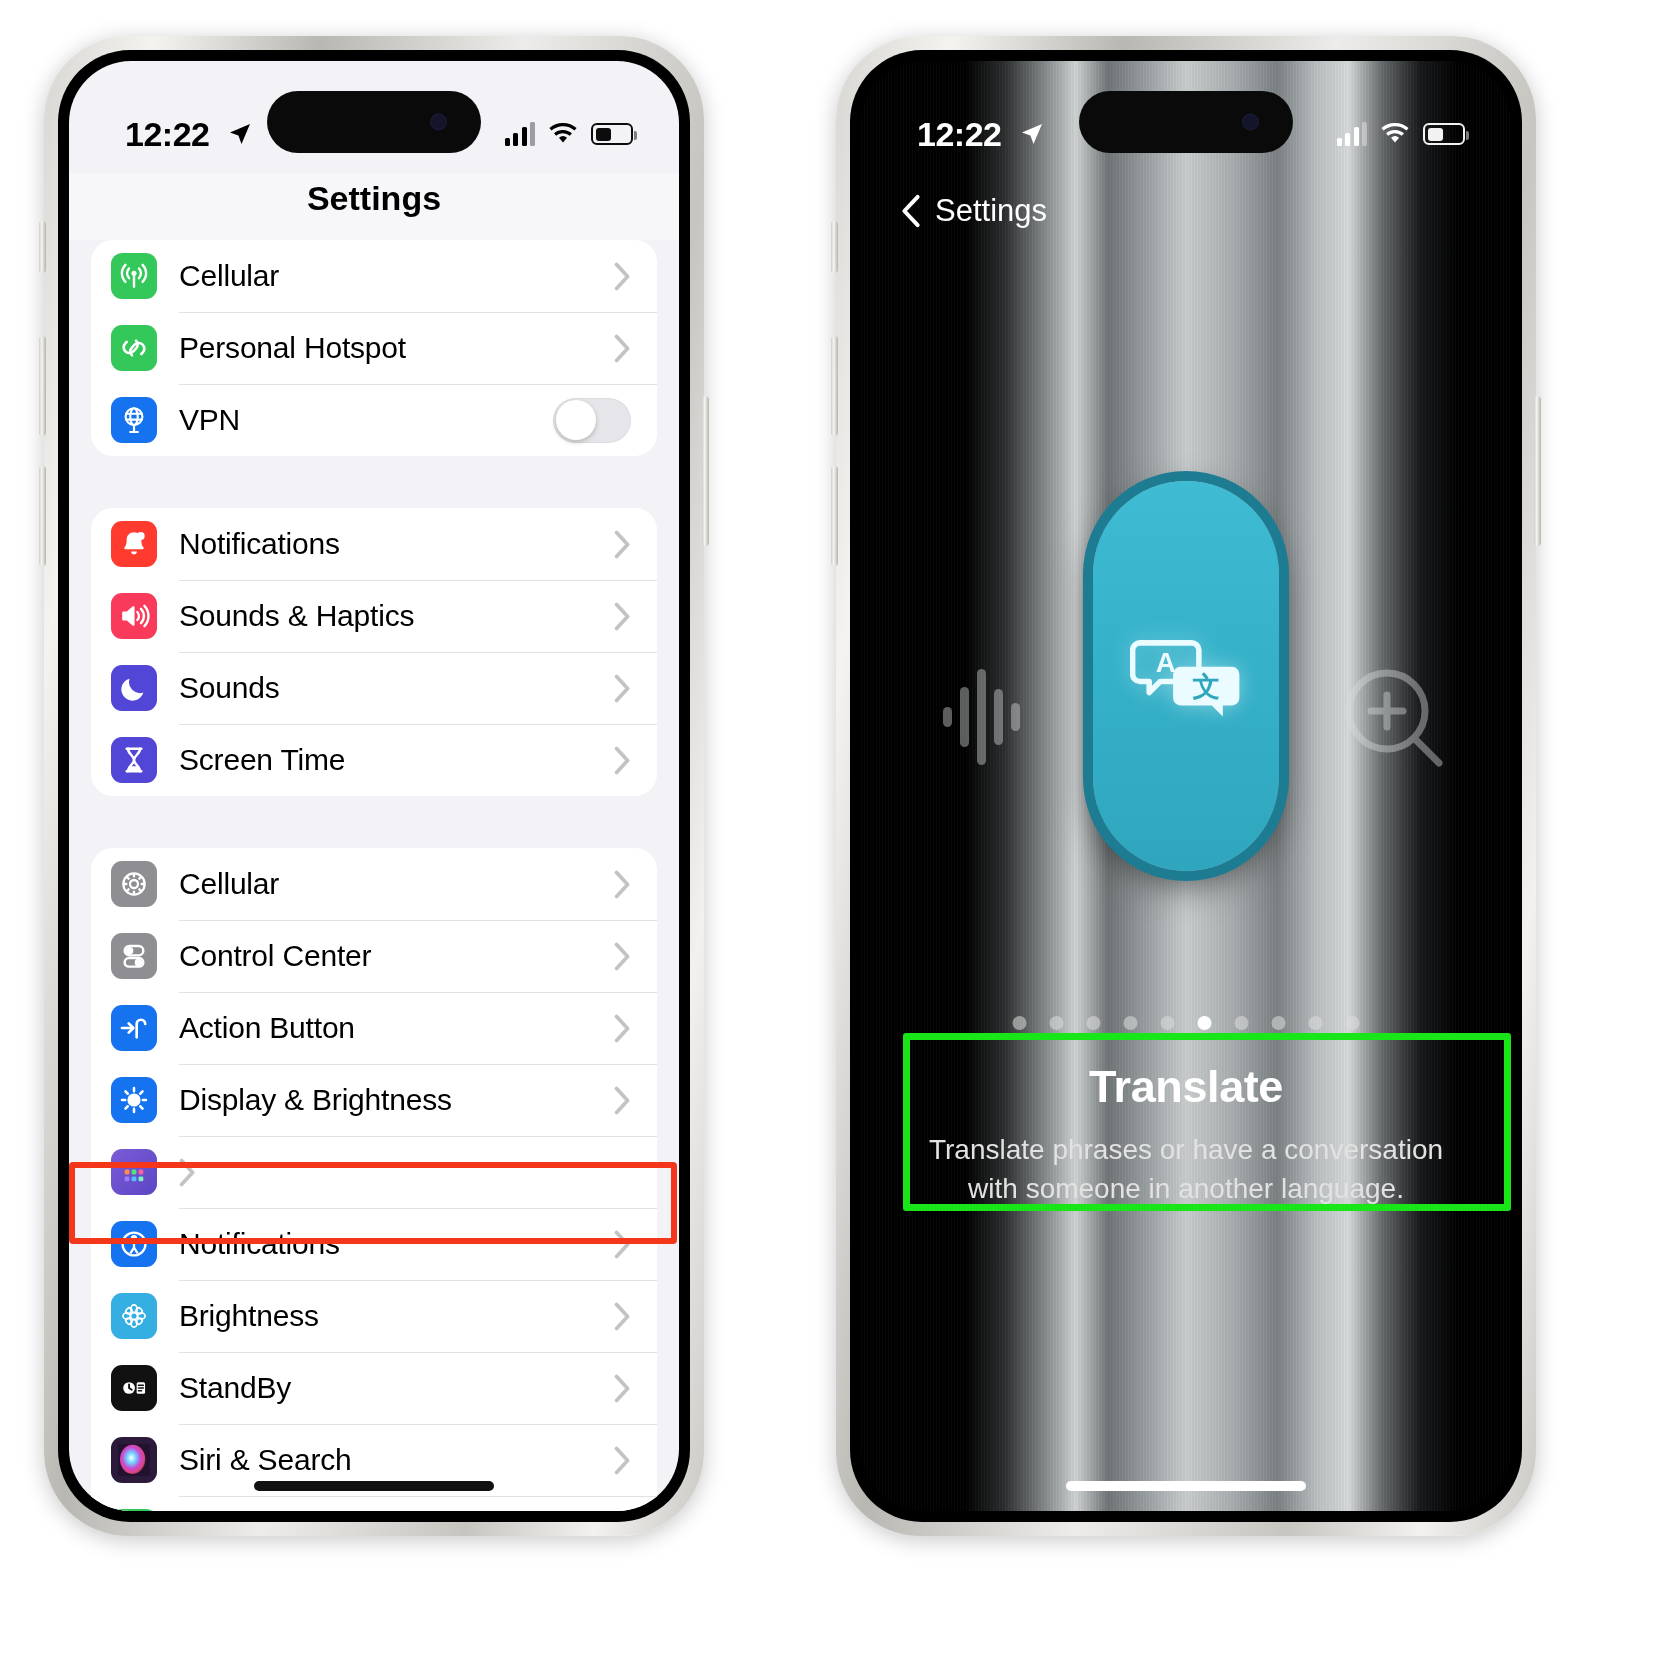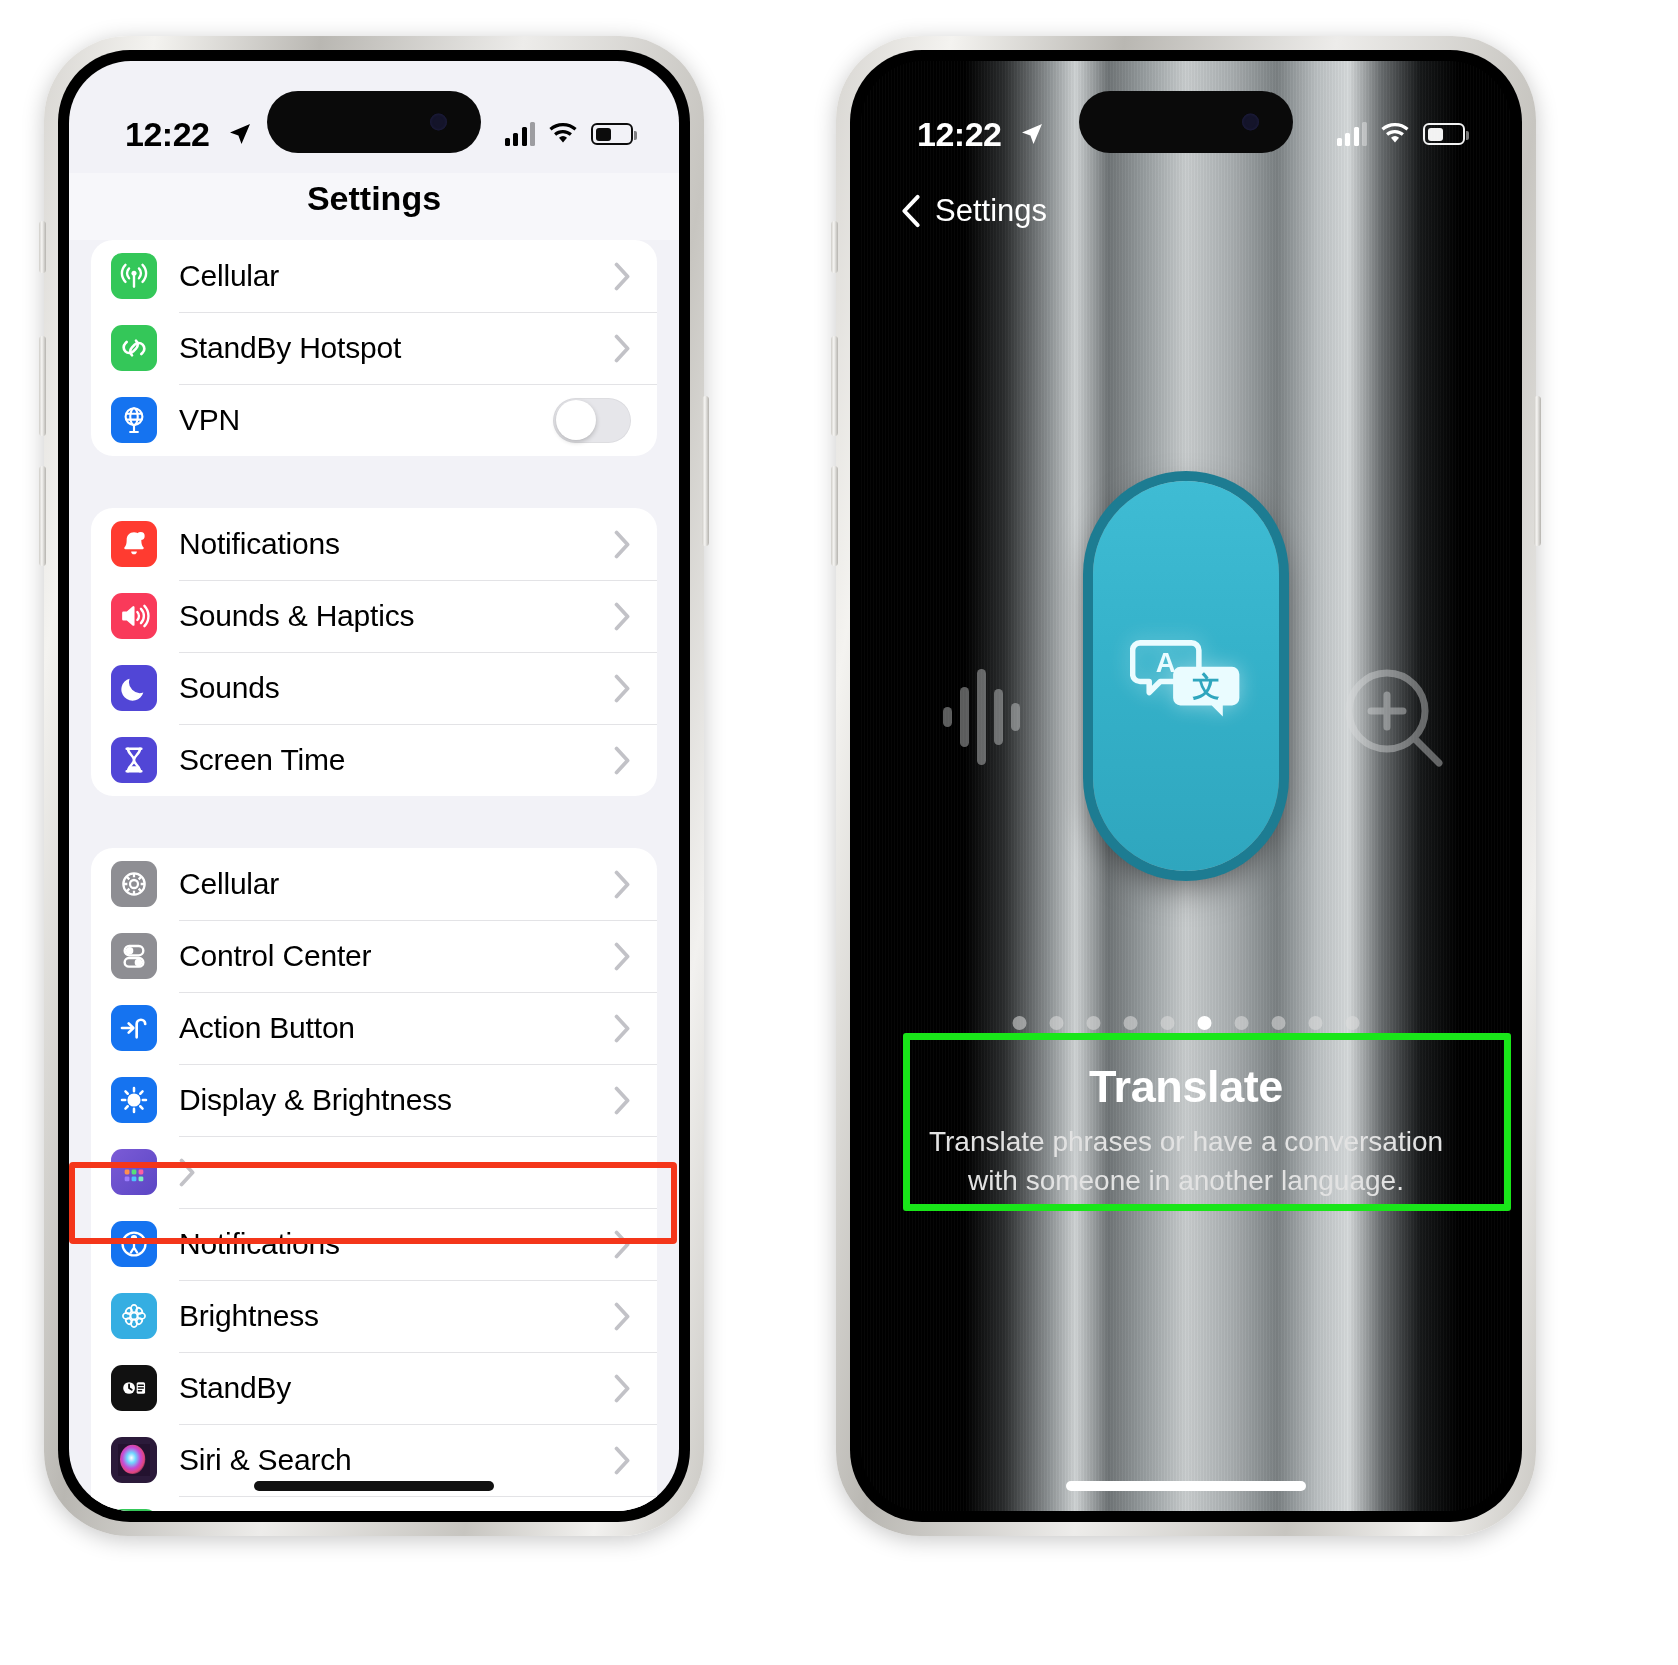--- a/index.html
+++ b/index.html
@@ -179,21 +179,21 @@
     position:absolute; left:50%; transform:translateX(-50%);
     top:955px; display:flex; gap:23px; z-index:8;
   }
   .ab-dots span{ width:14px; height:14px; border-radius:50%; background:rgba(220,220,220,.55); display:block; }
   .ab-dots span.on{ background:#fff; }
 
   .ab-text{
     position:absolute; left:0; right:0; top:1000px; text-align:center; z-index:8; padding:0 60px;
   }
   .ab-title{ font-size:45px; font-weight:700; color:#fff; letter-spacing:-.4px; }
-  .ab-sub{ margin-top:10px; font-size:28px; line-height:1.38; color:#e2e2e2; }
+  .ab-sub{ margin-top:18px; font-size:28px; line-height:1.38; color:#e2e2e2; }
 
   .hl-green{
     position:absolute; border:7px solid #19e619; border-radius:3px;
     left:42px; top:972px; width:608px; height:178px; pointer-events:none; z-index:9;
   }
 </style>
 </head>
 <body>
 
 <div class="stage">
@@ -261,21 +261,21 @@
                 </span>
               </div>
 
               <div class="row">
                 <span class="icon-badge" style="background:#34c759">
                   <svg viewBox="0 0 24 24" fill="none" stroke="#fff" stroke-width="2" stroke-linecap="round">
                     <path d="M13.5 6.5a4.2 4.2 0 010 6l-2 2a4.2 4.2 0 01-6-6l1-1"></path>
                     <path d="M10.5 17.5a4.2 4.2 0 010-6l2-2a4.2 4.2 0 016 6l-1 1"></path>
                   </svg>
                 </span>
-                <span class="row-label">StandBy Hotspot</span>
+                <span class="row-label">Personal Hotspot</span>
                 <span class="chev">
                   <svg viewBox="0 0 10 17" fill="none" stroke="currentColor" stroke-width="2.2" stroke-linecap="round" stroke-linejoin="round">
                       <path d="M1.5 1.5L8 8.5l-6.5 7"></path>
                     </svg>
                 </span>
               </div>
 
               <div class="row">
                 <span class="icon-badge" style="background:#1573f0">
                   <svg viewBox="0 0 24 24" fill="none" stroke="#fff" stroke-width="1.6">

